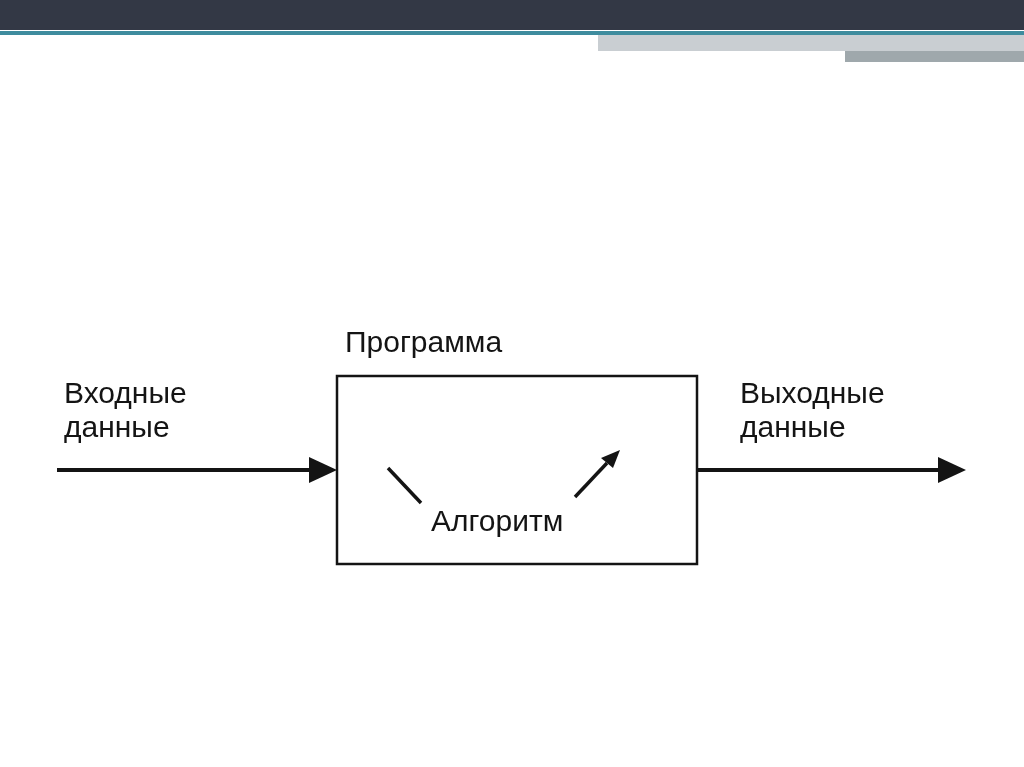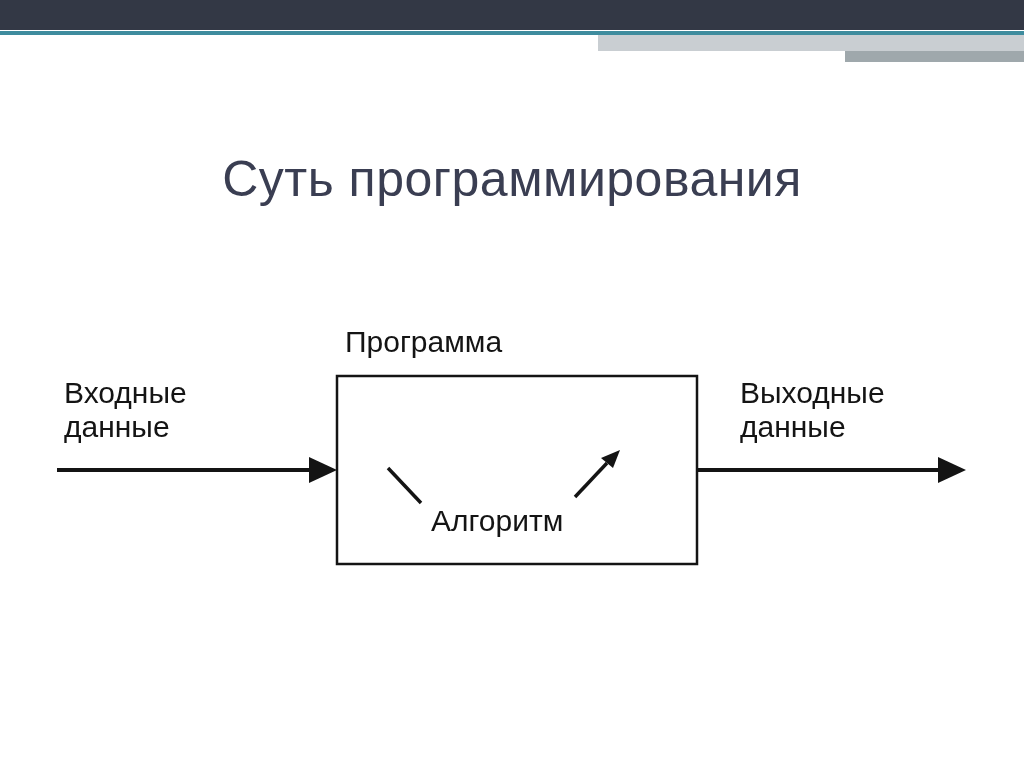--- a/index.html
+++ b/index.html
@@ -84,21 +84,20 @@
 </head>
 <body>
 
 <div class="slide">
 
   <div class="top-bar"></div>
   <div class="teal-stripe"></div>
   <div class="accent-light"></div>
   <div class="accent-medium"></div>
 
-  <h1 class="title">Суть программирования</h1>
 
   <svg class="diagram" viewBox="0 0 1024 767" width="1024" height="767" xmlns="http://www.w3.org/2000/svg">
 
     <rect class="program-box" x="337" y="376" width="360" height="188"></rect>
 
     <text x="345" y="352">Программа</text>
 
     <text x="64" y="403">Входные</text>
     <text x="64" y="437">данные</text>
 

